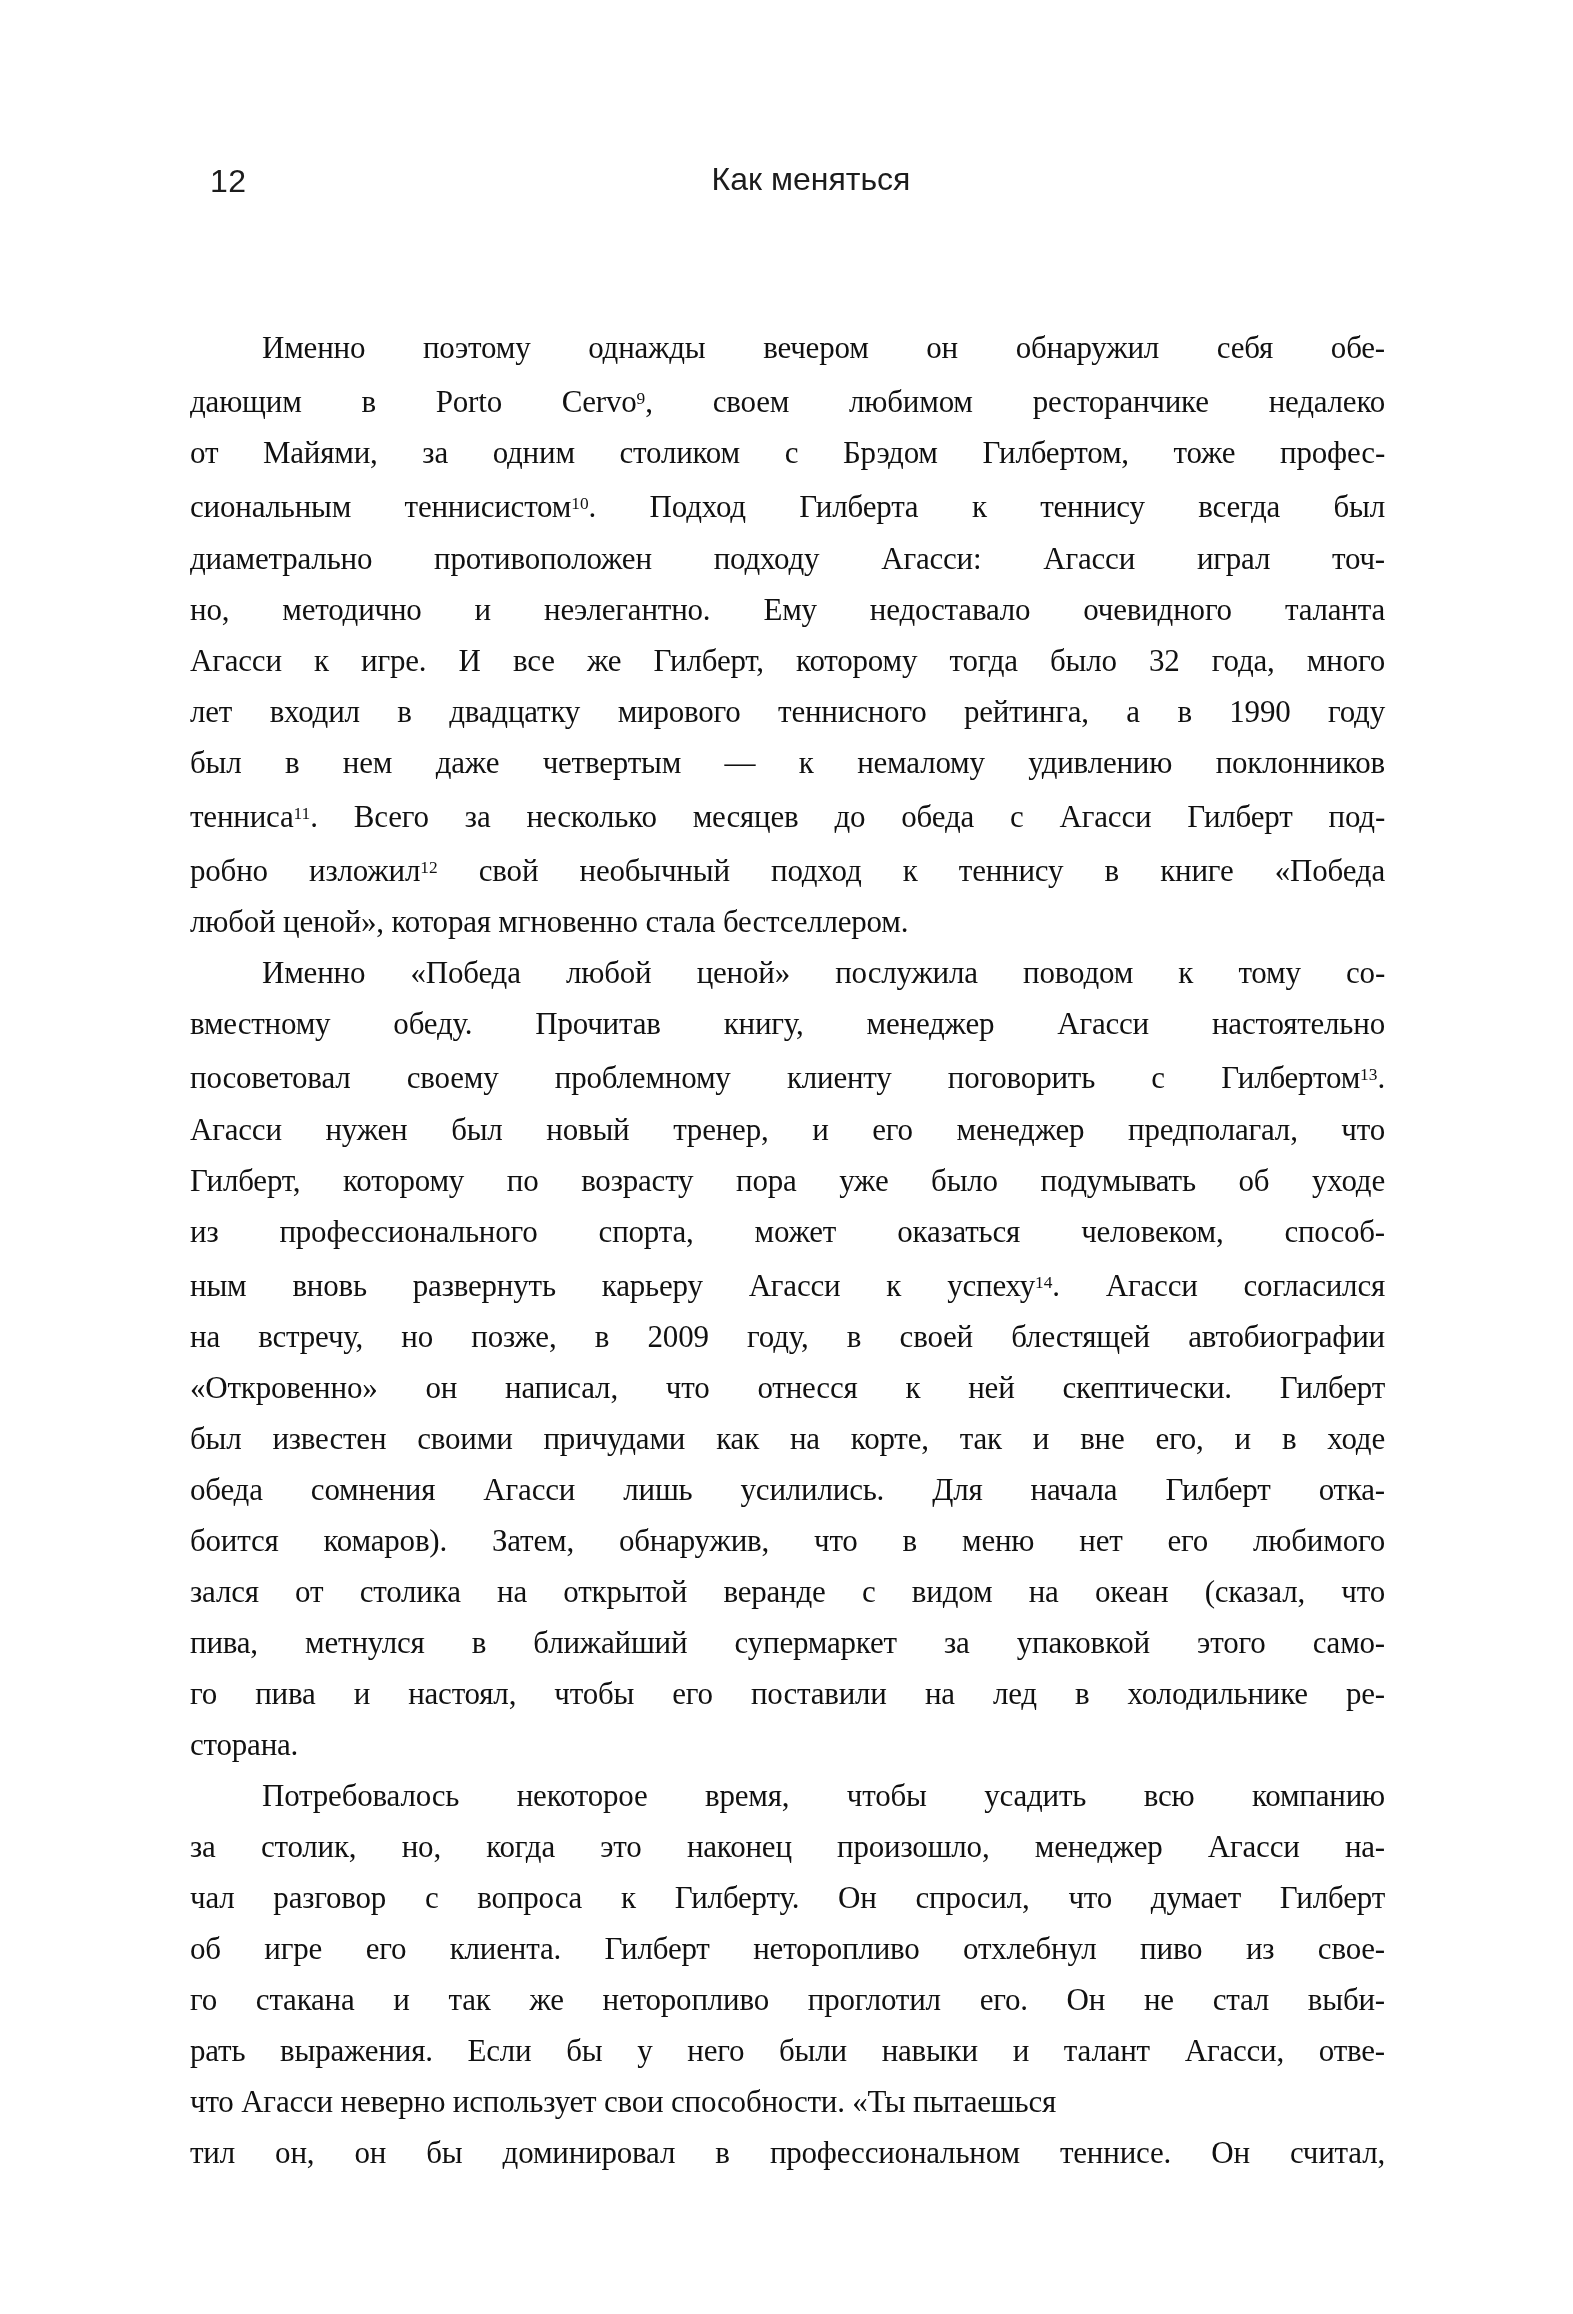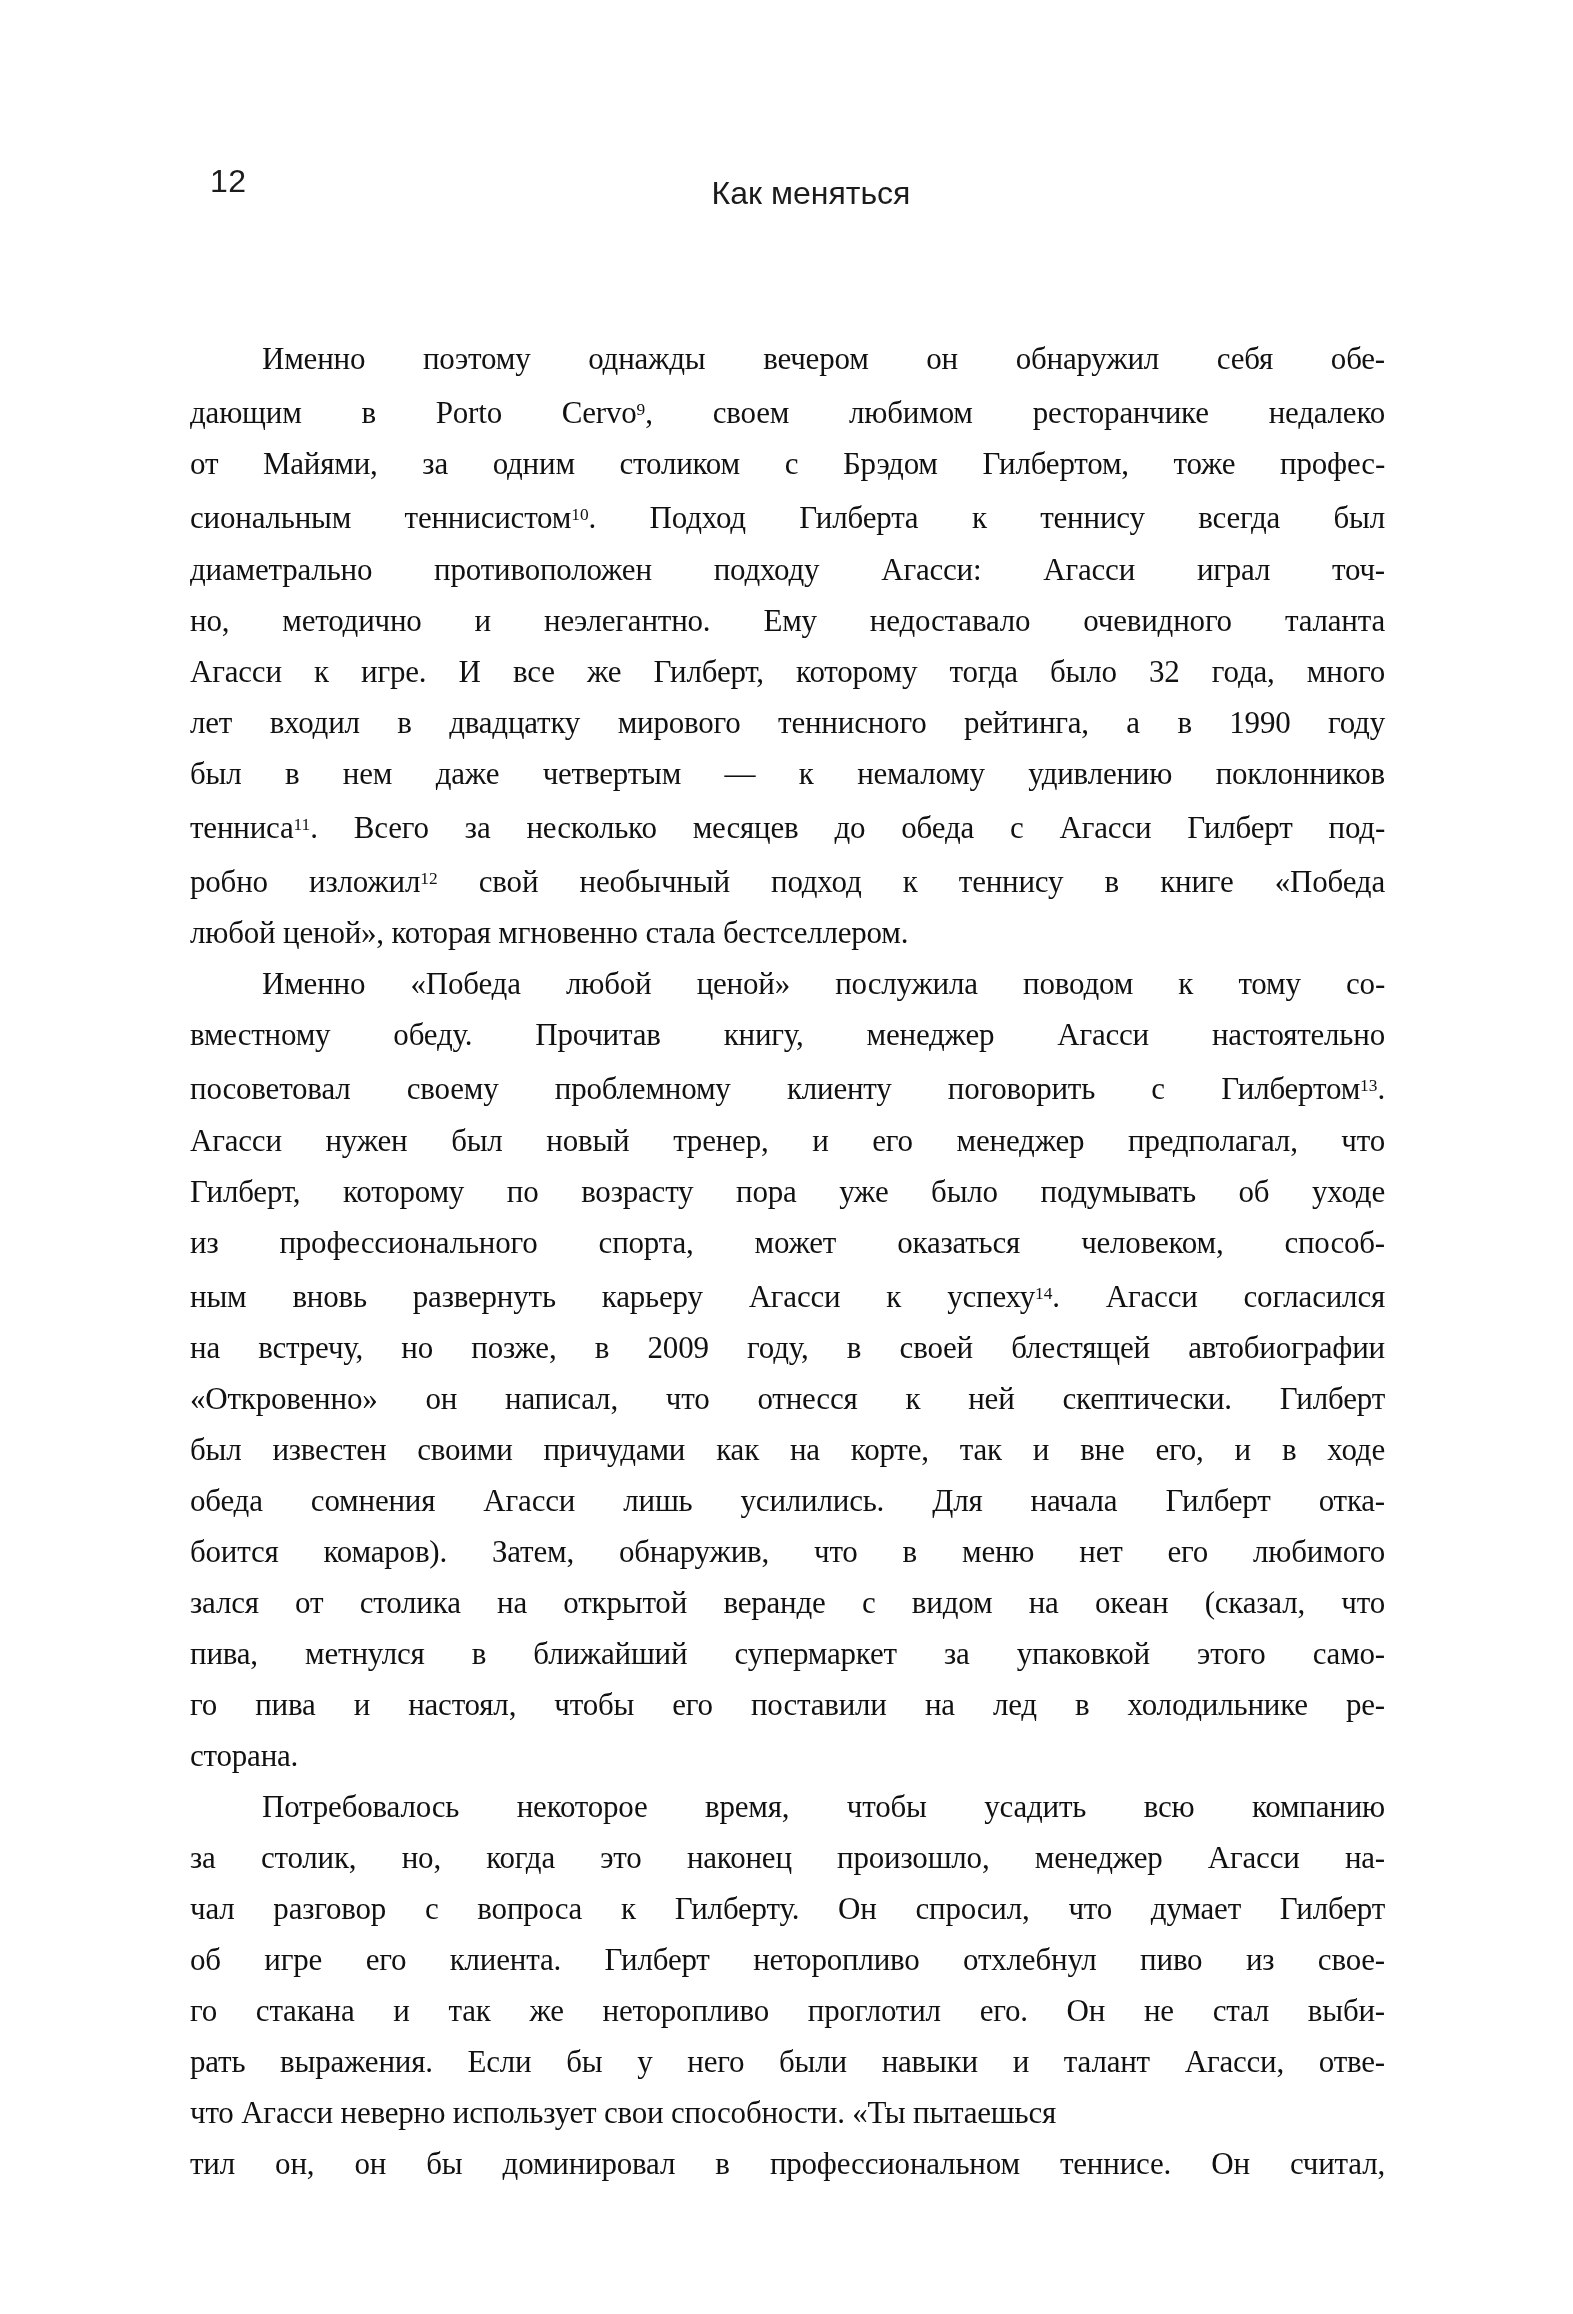--- a/index.html
+++ b/index.html
@@ -26,32 +26,32 @@
     top: 126px;
     font-family: "Liberation Sans", "DejaVu Sans", sans-serif;
     font-size: 32px;
     line-height: 1;
     color: #1c1c1c;
     letter-spacing: 0.5px;
   }
   .running-title {
     position: absolute;
     left: 811px;
-    top: 138px;
+    top: 124px;
     transform: translateX(-50%);
     font-family: "Liberation Sans", "DejaVu Sans", sans-serif;
     font-size: 32px;
     line-height: 1;
     color: #1c1c1c;
     white-space: nowrap;
   }
   .body-text {
     position: absolute;
     left: 190px;
-    top: 294px;
+    top: 283px;
     width: 1195px;
     font-family: "Liberation Serif", "DejaVu Serif", serif;
     font-size: 31px;
     line-height: 51px;
     color: #111111;
     letter-spacing: -0.2px;
   }
   .line {
     text-align: justify;
     text-align-last: justify;

